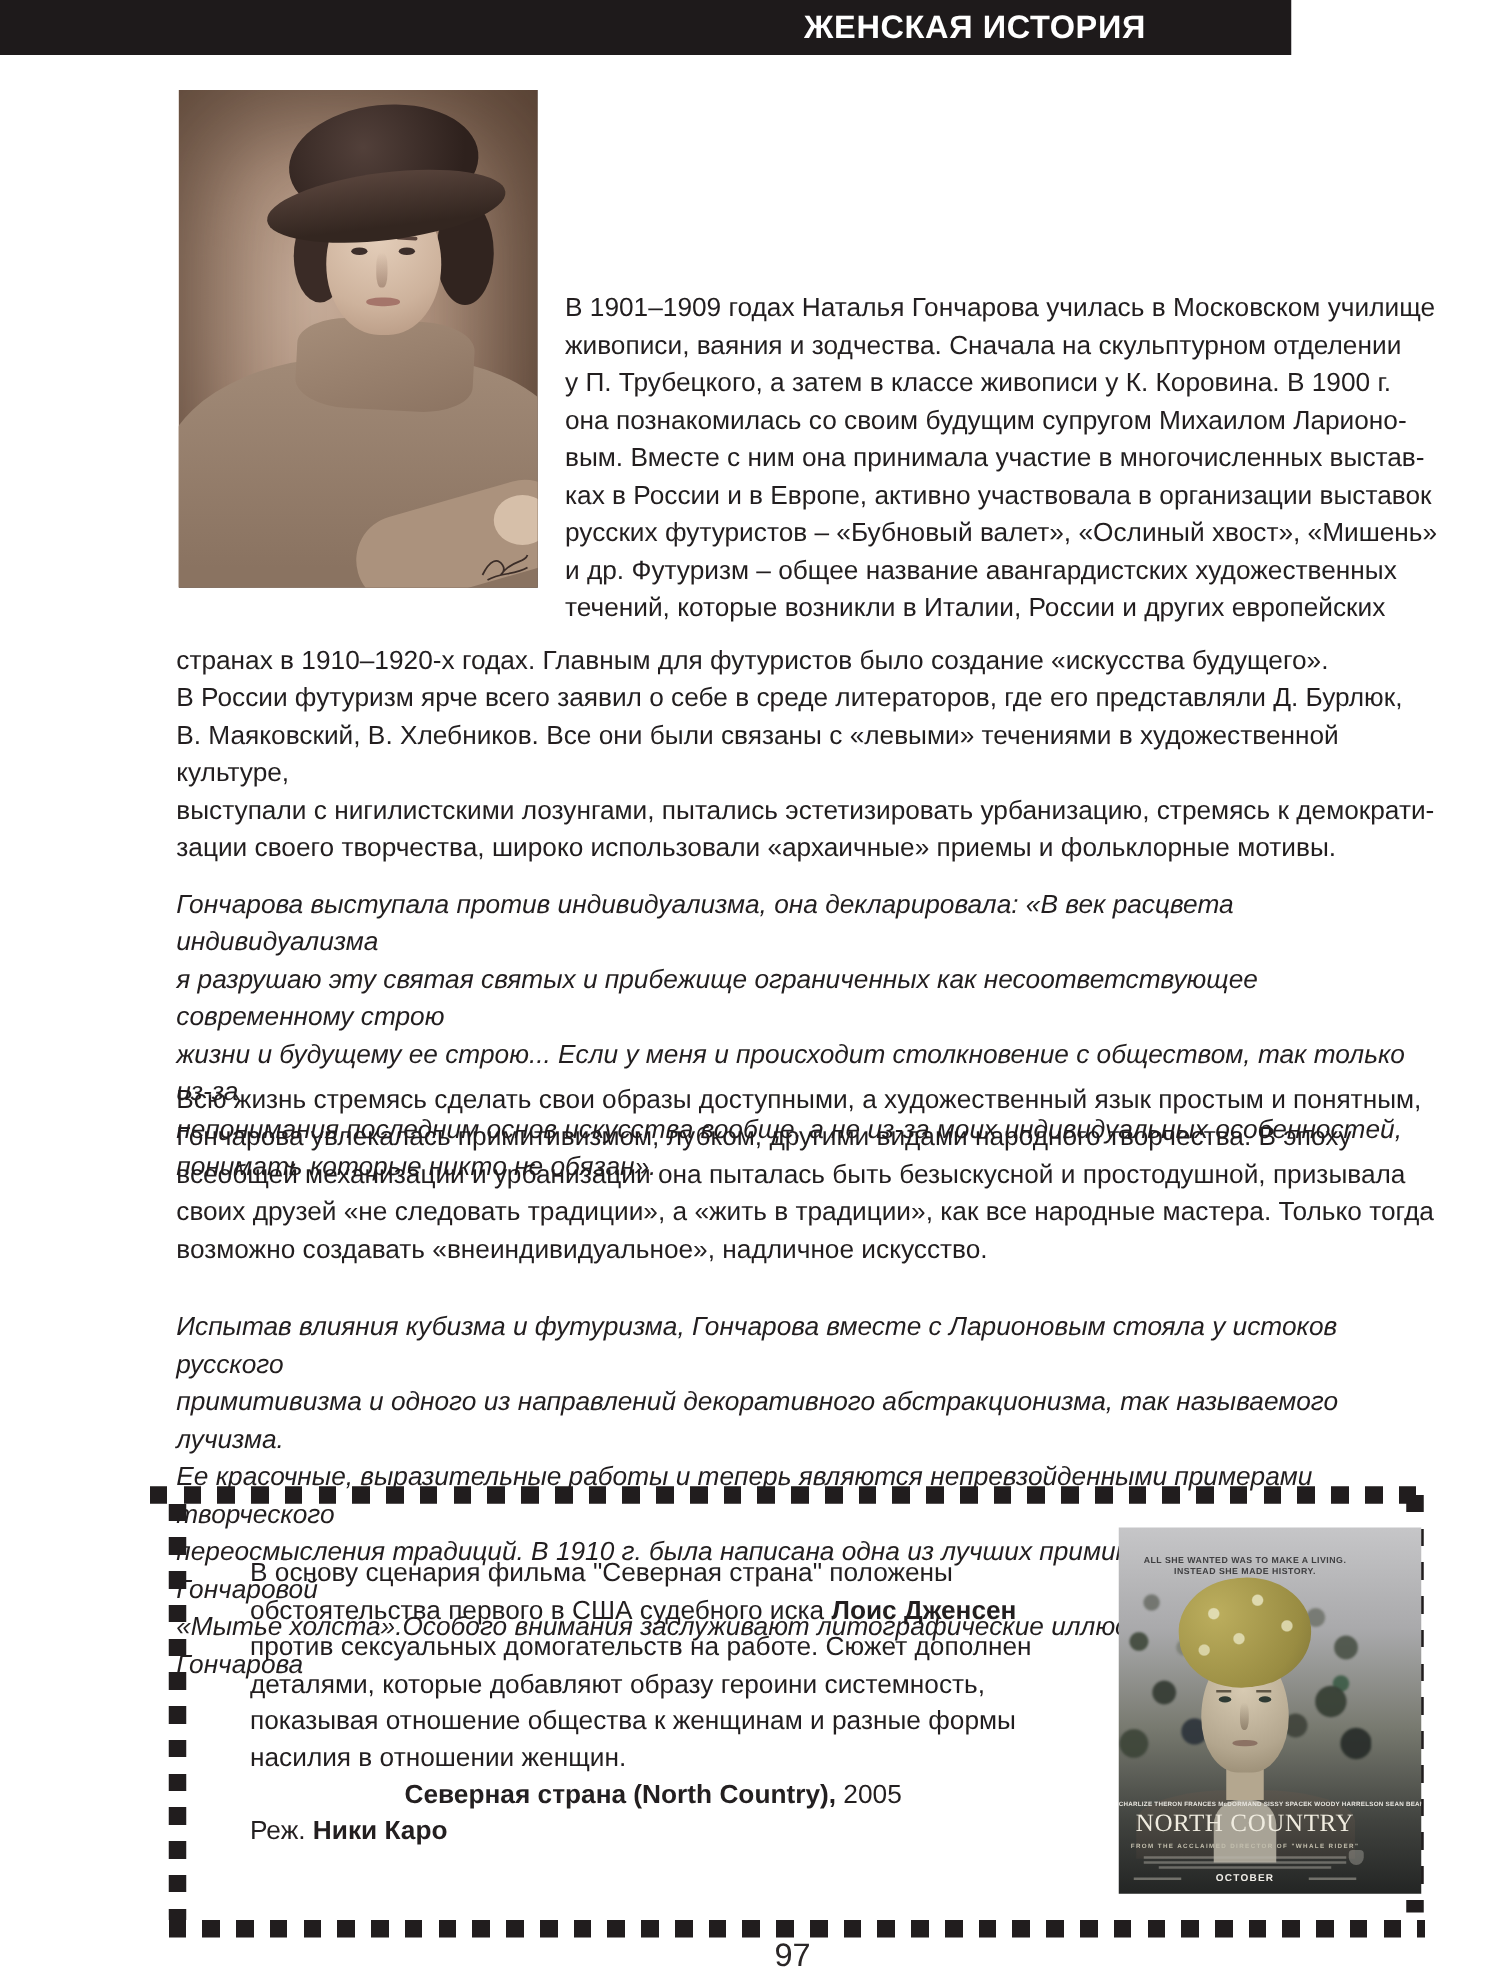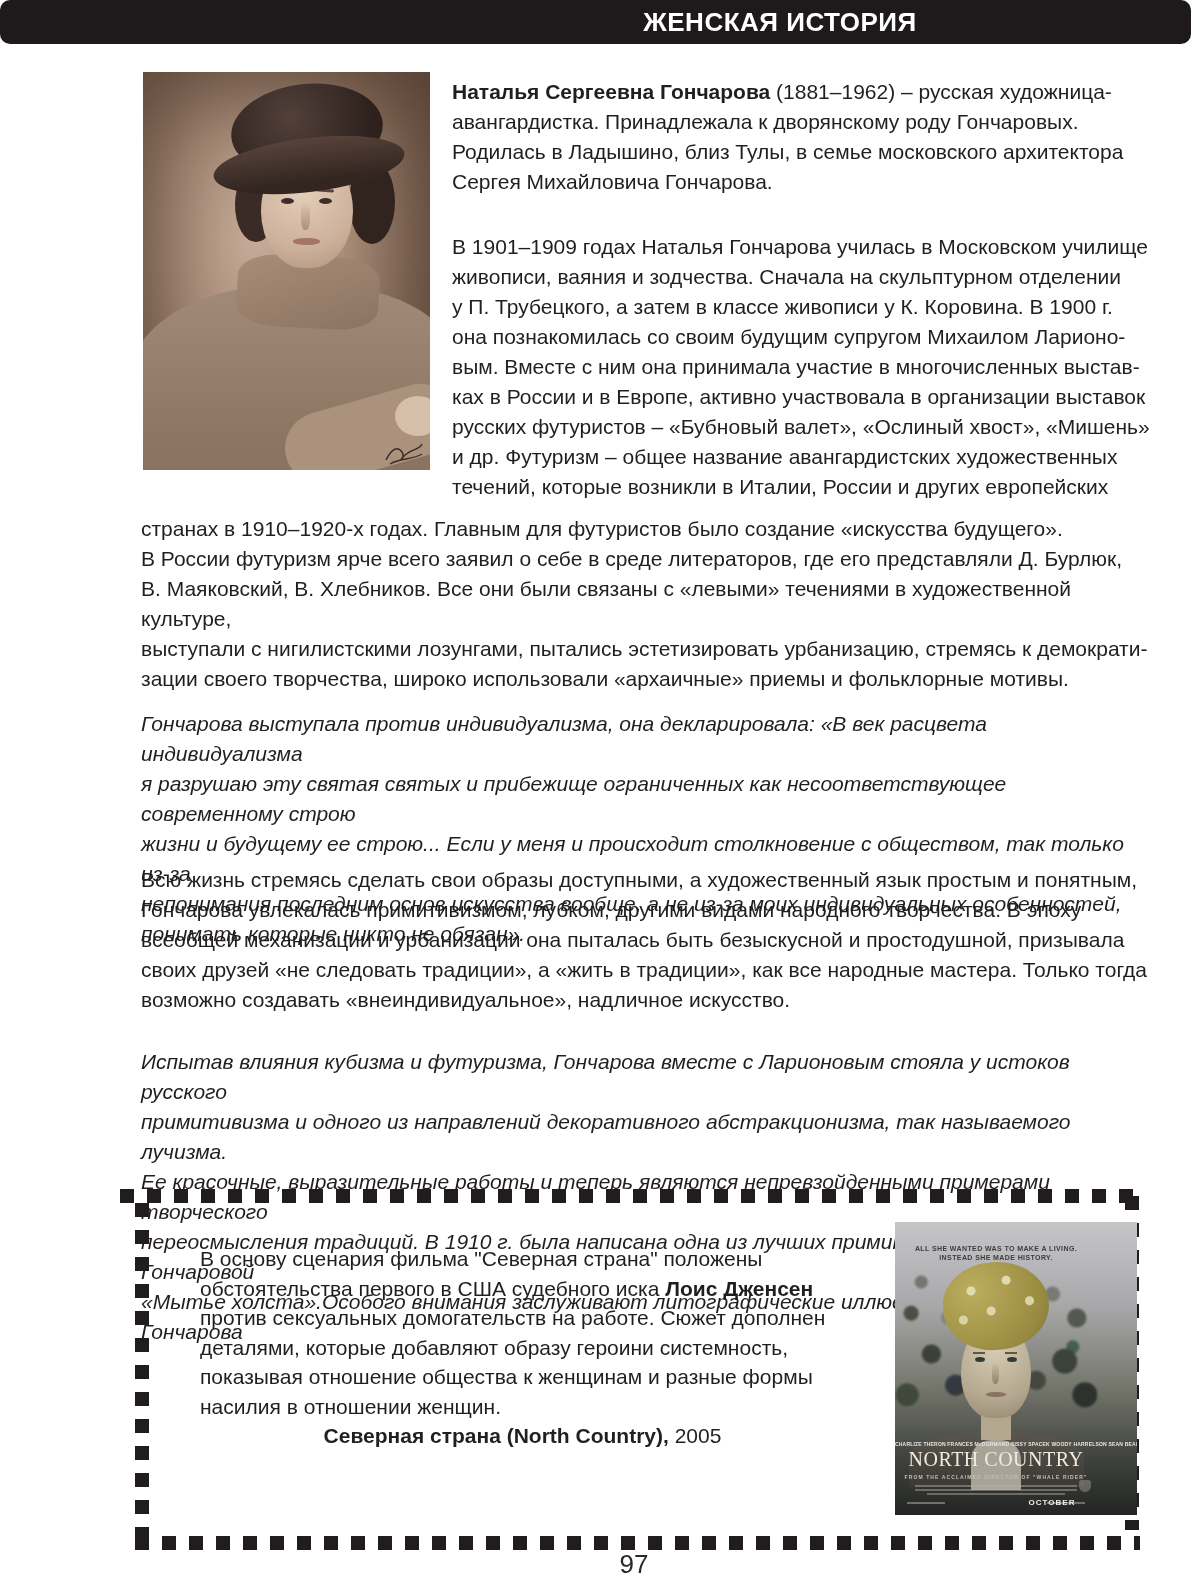--- a/index.html
+++ b/index.html
@@ -1,20 +1,20 @@
 <!DOCTYPE html>
 <html lang="ru"><head>
 <meta charset="utf-8">
 <style>
   html,body { margin:0; padding:0; background:#ffffff; }
   .page { position:relative; width:1191px; height:1578px; background:#fff;
           font-family:"Liberation Sans", sans-serif; color:#231f20; overflow:hidden; }
 
   
-  .bar { position:absolute; left:0; top:0; width:1191px; height:44px; background:#1e1a1b;border-radius:10px; }
+  .bar { position:absolute; left:0; top:0; width:1033px; height:44px; background:#1e1a1b; }
   .bar-title { position:absolute; left:780px; top:50%; transform:translate(-50%,-50%);
                color:#fff; font-weight:bold; font-size:26px; letter-spacing:.5px; white-space:nowrap; }
 
   
   .textblock { position:absolute; font-size:21px; line-height:30px; white-space:pre-line; color:#221e1f; }
   #p-intro          { left:452px; top:56px;  width:700px; }
   #p-study-narrow   { left:452px; top:211px; width:700px; }
   #p-study-wide     { left:141px; top:481px; width:1010px;margin-top:33px; }
   #p-individualism  { left:141px; top:688px; width:1010px;font-style:italic; }
   #p-tradition      { left:141px; top:844px; width:1010px; }
@@ -111,22 +111,22 @@
                  background:linear-gradient(180deg,#5a564e,#3a3834); }
   .p-shirt { left:76px; top:218px; width:50px; height:50px; border-radius:40% 40% 0 0; background:#a8a396; }
   .cast-line { left:0; top:219px; width:202px; text-align:center; font-size:5px; letter-spacing:.2px;
                color:#e8e6e0; white-space:nowrap; font-weight:bold; }
   .poster-title { left:0; top:226px; width:202px; text-align:center;
                   font-family:"Liberation Serif", serif; font-size:20px; letter-spacing:.5px; color:#efebdf; }
   .poster-sub { left:0; top:252px; width:202px; text-align:center; font-size:5px; letter-spacing:1.1px;
                 color:#c3bfae; font-weight:bold; }
   .credit-bar { left:20px; width:162px; height:2px; background:rgba(185,182,172,.45); }
   .cb1 { top:263px; } .cb2 { top:267px; } .cb3 { top:271px; left:32px; width:138px; }
-  .release-line { left:16px; top:276px; width:202px; text-align:center; font-size:8px; font-weight:bold;
-                  letter-spacing:1px; color:#f0eee8;padding-left:40px; }
+  .release-line { left:0; top:276px; width:202px; text-align:center; font-size:8px; font-weight:bold;
+                  letter-spacing:1px; color:#f0eee8; }
   .side-bar { top:280px; width:38px; height:2px; background:rgba(185,182,172,.5); }
   .sb-l { left:12px; } .sb-r { left:152px; }
   .wb-shield { left:184px; top:258px; width:12px; height:12px; border-radius:3px 3px 6px 6px;
                background:rgba(200,198,190,.35); }
 
   .page-number { position:absolute; left:634px; top:1549px; transform:translateX(-50%);
                  font-size:26px; color:#2a2627; }
   b { font-weight:bold; }
 </style>
 </head>
@@ -152,24 +152,20 @@
     <div class="lips"></div>
     <div class="hat-crown"></div>
     <div class="hat-brim"></div>
     <div class="arm"></div>
     <div class="hand"></div>
     <svg class="signature" viewBox="0 0 44 30">
       <path d="M4 22 C10 10, 16 8, 20 14 C24 20, 14 26, 22 18 C30 10, 38 12, 40 6 M8 26 C18 20, 30 22, 40 16" fill="none" stroke="#3b2d28" stroke-width="1.4"></path>
     </svg>
   </div>
 
-  <p class="textblock" id="p-intro"><b>Наталья Сергеевна Гончарова</b><span> (1881–1962) – русская художница-
-авангардистка. Принадлежала к дворянскому роду Гончаровых.
-Родилась в Ладышино, близ Тулы, в семье московского архитектора
-Сергея Михайловича Гончарова.</span></p>
 
   <p class="textblock" id="p-study-narrow">В 1901–1909 годах Наталья Гончарова училась в Московском училище
 живописи, ваяния и зодчества. Сначала на скульптурном отделении
 у П. Трубецкого, а затем в классе живописи у К. Коровина. В 1900 г.
 она познакомилась со своим будущим супругом Михаилом Ларионо-
 вым. Вместе с ним она принимала участие в многочисленных выстав-
 ках в России и в Европе, активно участвовала в организации выставок
 русских футуристов – «Бубновый валет», «Ослиный хвост», «Мишень»
 и др. Футуризм – общее название авангардистских художественных
 течений, которые возникли в Италии, России и других европейских</p>
@@ -200,20 +196,21 @@
   <div class="dash dash-right"></div>
 
   <div class="textblock box-para"><span>В основу сценария фильма "Северная страна" положены
 обстоятельства первого в США судебного иска </span><b>Лоис Дженсен</b><span>
 против сексуальных домогательств на работе. Сюжет дополнен
 деталями, которые добавляют образу героини системность,
 показывая отношение общества к женщинам и разные формы
 насилия в отношении женщин.</span></div>
 
   <div class="film-line" id="film-title-line"><b>Северная страна (North Country),</b><span> 2005</span></div>
+  <div class="film-line" id="film-director-line"><span>Реж. </span><b>Ники Каро</b></div>
 
   <div class="poster">
     <div class="crowd"></div>
     <div class="tagline">ALL SHE WANTED WAS TO MAKE A LIVING.
 INSTEAD SHE MADE HISTORY.</div>
     <div class="p-shoulders"></div>
     <div class="p-shirt"></div>
     <div class="p-neck"></div>
     <div class="p-face"></div>
     <div class="p-brow-l"></div>

